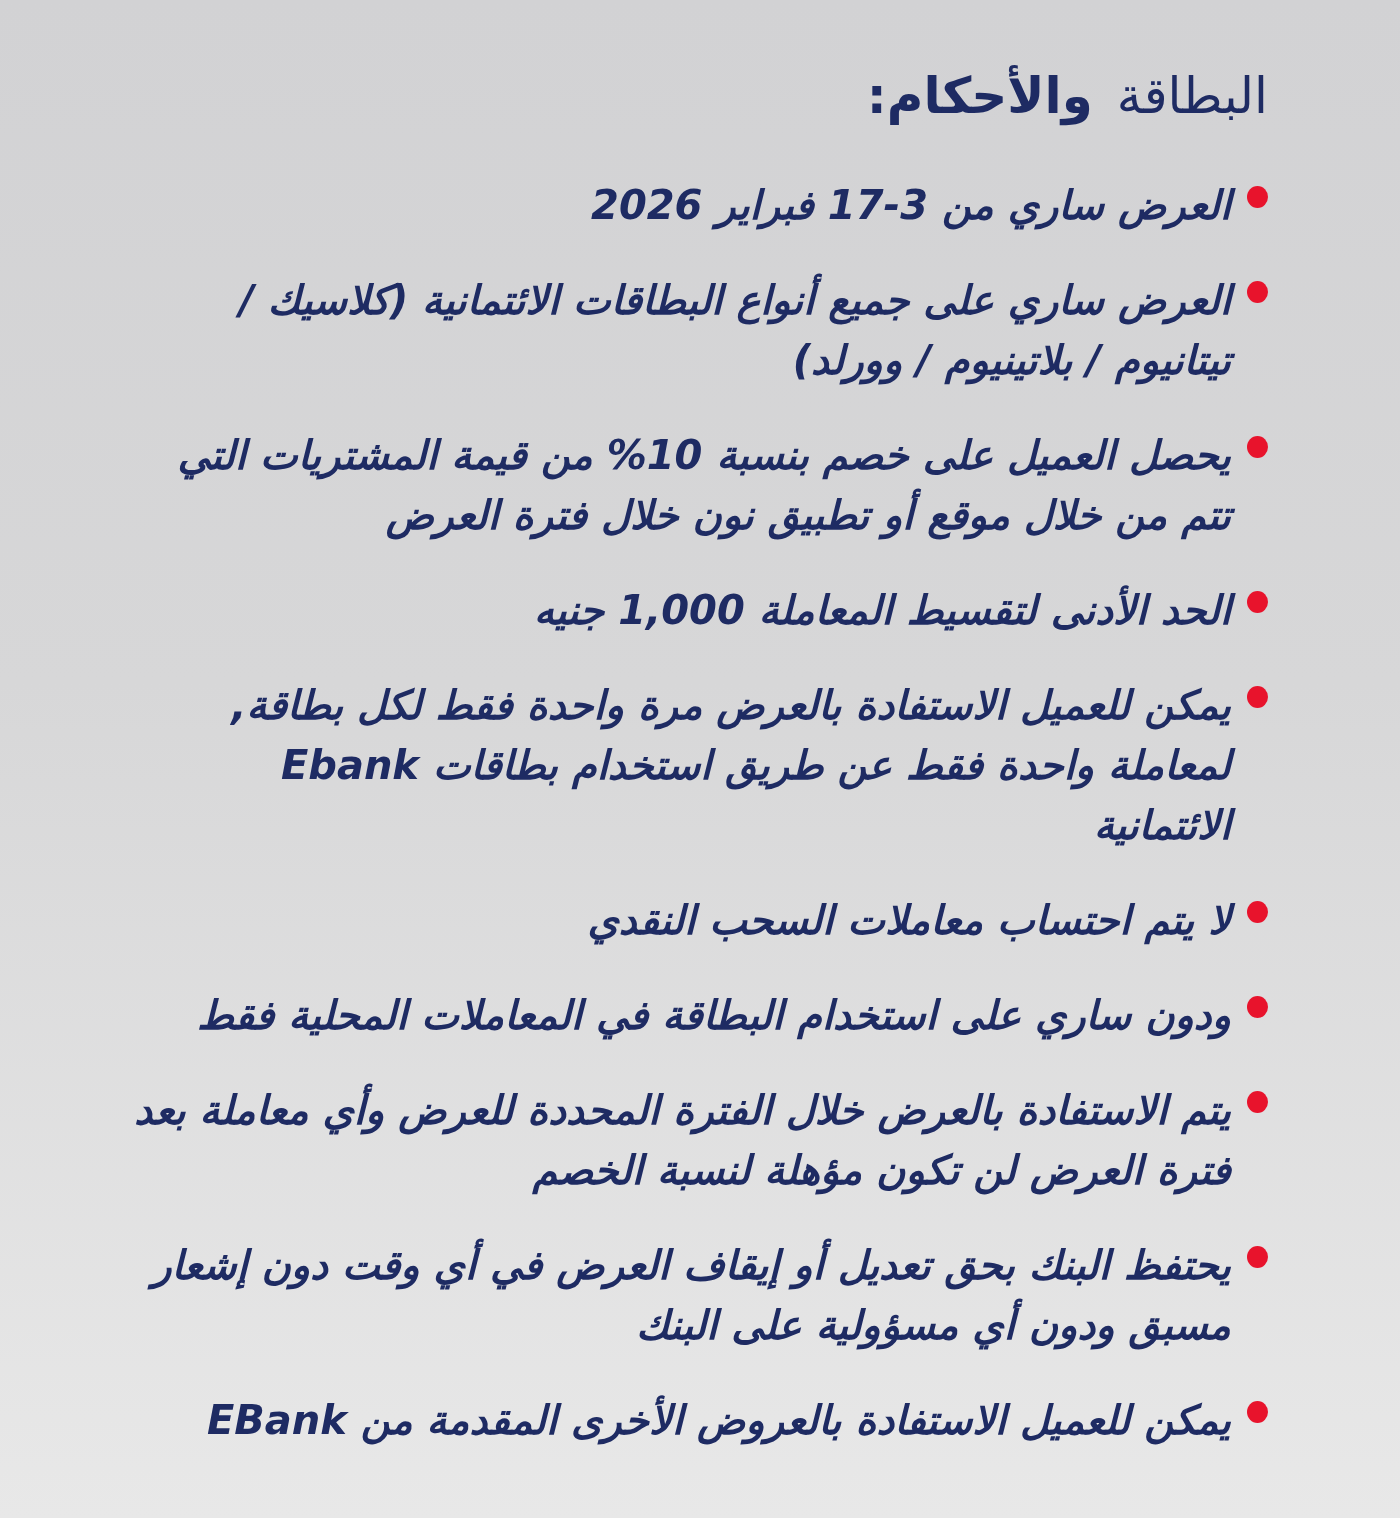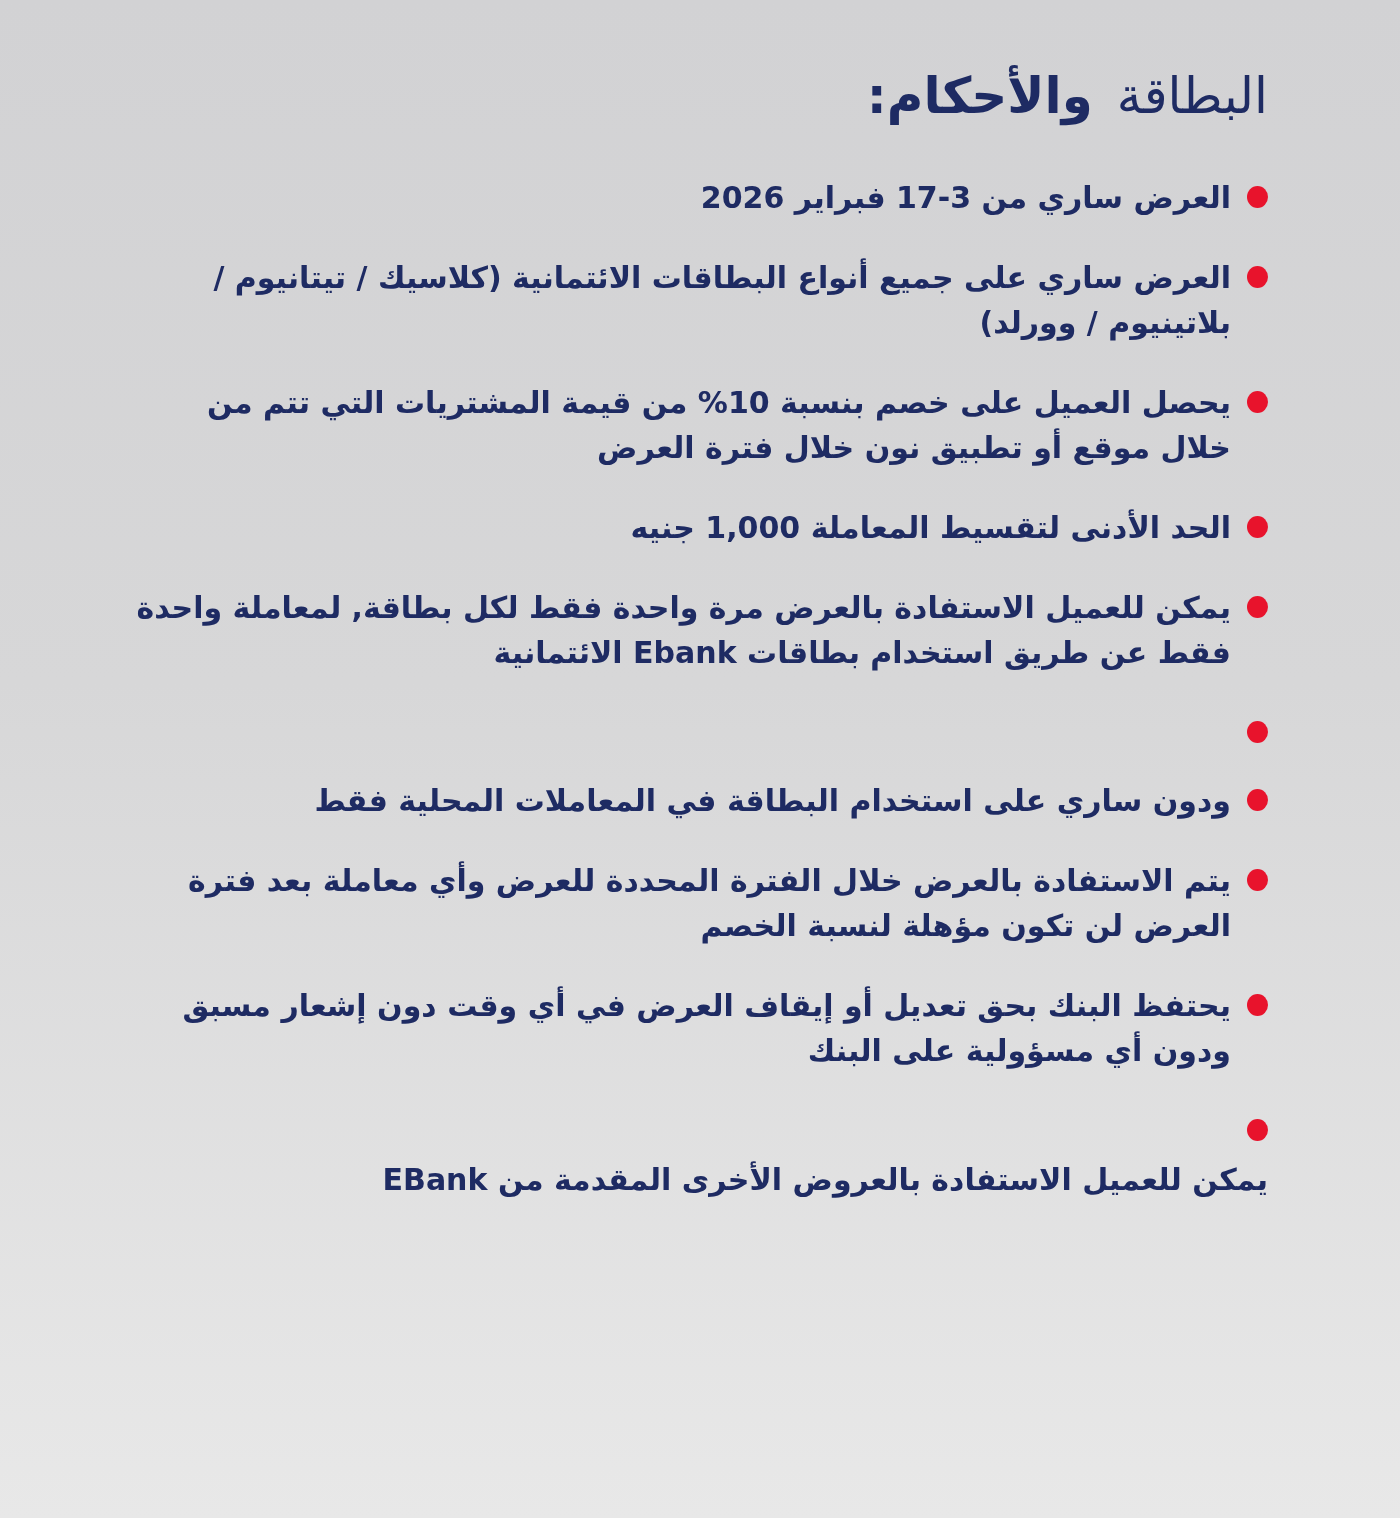--- a/index.html
+++ b/index.html
@@ -39,34 +39,35 @@
     margin:0;
     padding:0;
   }
   .term{
     display:flex;
     align-items:flex-start;
     gap:16px;
     margin-bottom:35px;
     color:var(--navy);
   }
-  .term:last-child{margin-bottom:0;flex-direction:column;}
+  .term:last-child{margin-bottom:0;}
   .dot{
     flex:0 0 auto;
     width:21px;
     height:22px;
     margin-top:11px;
     border-radius:50%;
     background:var(--red);
   }
   .text{
-    font-size:30px;
+    font-size:40px;
     line-height:1.5;
     font-weight:600;
     color:var(--navy);
+    font-style:italic;
   }
 </style>
 </head>
 <body>
 
 <div class="page">
   <h1 class="title"><span>البطاقة</span><span class="bold">والأحكام:</span></h1>
 
   <ul class="terms">
   <li class="term">
@@ -92,20 +93,21 @@
 
 
   <li class="term">
     <span class="dot"></span>
     <span class="text">يمكن للعميل الاستفادة بالعرض مرة واحدة فقط لكل بطاقة, لمعاملة واحدة فقط عن طريق استخدام بطاقات Ebank الائتمانية</span>
   </li>
 
 
   <li class="term">
     <span class="dot"></span>
+    <span class="text">لا يتم احتساب معاملات السحب النقدي</span>
   </li>
 
   <li class="term">
     <span class="dot"></span>
     <span class="text">ودون ساري على استخدام البطاقة في المعاملات المحلية فقط</span>
   </li>
 
   <li class="term">
     <span class="dot"></span>
     <span class="text">يتم الاستفادة بالعرض خلال الفترة المحددة للعرض وأي معاملة بعد فترة العرض لن تكون مؤهلة لنسبة الخصم</span>

